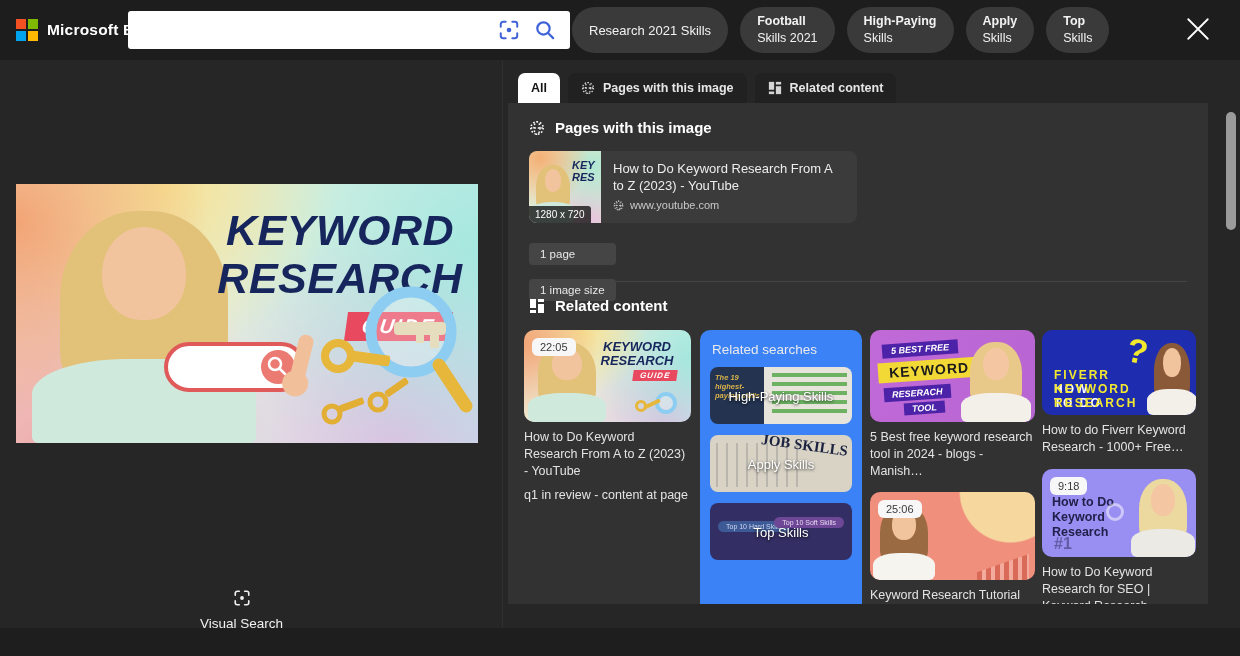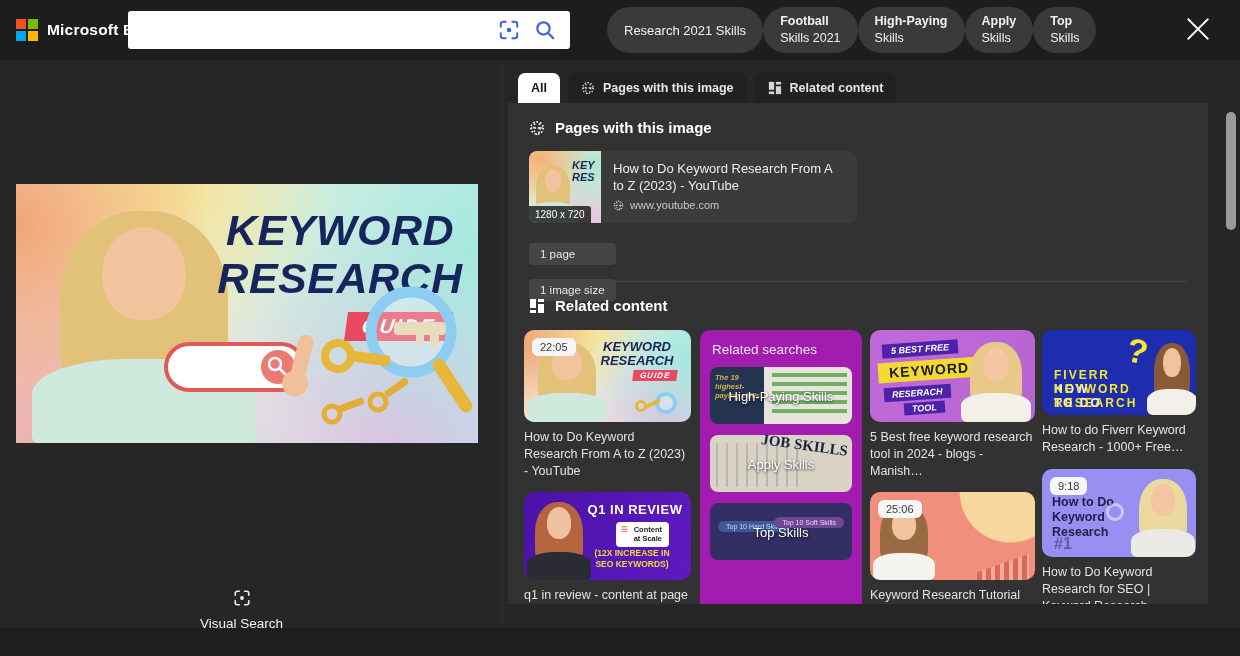--- a/index.html
+++ b/index.html
@@ -10,21 +10,21 @@
   
   .topbar { position:absolute; left:0; top:0; width:1240px; height:60px; background:#1d1d1d; z-index:5; }
   .brand { position:absolute; left:16px; top:0; height:60px; display:flex; align-items:center; gap:9px; cursor:pointer; }
   .mslogo { display:grid; grid-template-columns:10px 10px; grid-template-rows:10px 10px; gap:2px; }
   .mslogo i:nth-child(1){background:#f25022}.mslogo i:nth-child(2){background:#7fba00}
   .mslogo i:nth-child(3){background:#00a4ef}.mslogo i:nth-child(4){background:#ffb900}
   .brand-text { color:#fff; font-size:15.5px; font-weight:600; letter-spacing:.2px; }
   .searchbox { position:absolute; left:128px; top:11px; width:442px; height:38px; background:#fff; border-radius:3px; display:flex; align-items:center; }
   .searchbox input { flex:1; border:0; outline:0; height:100%; padding:0 14px; font-size:14px; background:transparent; }
   .sb-icon { width:22px; height:22px; color:#3f62d9; margin-right:14px; cursor:pointer; flex:0 0 auto; }
-  .pills { position:absolute; left:607px; top:7px; display:flex; }
+  .pills { position:absolute; left:572px; top:7px; display:flex; gap:12px; }
   .pill { background:#3a3a3a; border-radius:24px; min-height:46px; padding:6px 17px; color:#f2f2f2;
           display:flex; flex-direction:column; justify-content:center; cursor:pointer; }
   .pill .l1 { font-size:12.5px; font-weight:700; line-height:17px; white-space:nowrap; }
   .pill .l2 { font-size:12.5px; line-height:17px; white-space:nowrap; }
   .pill .l2:empty { display:none; }
   .pill.single .l1 { font-weight:400; font-size:13px; }
   .closebtn { position:absolute; right:28px; top:16px; width:28px; height:28px; background:transparent; border:0; color:#fff; cursor:pointer; }
 
   
   .vline { position:absolute; left:502px; top:60px; width:1px; height:568px; background:#303030; }
@@ -122,21 +122,21 @@
   .t-bg .bars { position:absolute; right:6px; bottom:0; width:52px; height:26px;
     background:repeating-linear-gradient(90deg,#d96a57 0 5px, rgba(255,255,255,.25) 5px 9px); clip-path:polygon(0 70%,100% 0,100% 100%,0 100%); }
 
   
   .t-seo { height:88px; background:#998ef2; }
   .t-seo .tt { position:absolute; left:10px; top:26px; color:#20204a; font-weight:800; font-size:12.5px; line-height:15px; }
   .t-seo .n1 { position:absolute; left:12px; bottom:4px; color:rgba(32,32,74,.45); font-weight:800; font-size:16px; }
   .t-seo .ring { position:absolute; left:64px; top:34px; width:18px; height:18px; border:3px solid rgba(255,255,255,.5); border-radius:50%; }
 
   
-  .rs-panel { position:absolute; background:#a21caf; border-radius:10px; padding:10px; }
+  .rs-panel { position:absolute; background:#3b82f6; border-radius:10px; padding:10px; }
   .rs-head { color:#eaeaea; font-size:13.5px; margin:2px 0 10px 2px; }
   .rs-tile { position:relative; height:57px; border-radius:8px; overflow:hidden; margin-bottom:11px; cursor:pointer; }
   .rs-label { position:absolute; left:0; right:0; top:50%; transform:translateY(-50%); text-align:center; color:#fff; font-size:13px; text-shadow:0 1px 3px rgba(0,0,0,.85); }
   .rs-fb { background:linear-gradient(100deg,#6a8a3f,#46602d); }
   .rs-fb .b1 { position:absolute; left:6px; top:4px; color:#cfe04a; font-weight:800; font-size:11px; font-style:italic; opacity:.85; }
   .rs-fb .b2 { position:absolute; left:4px; top:14px; color:#b9cf3e; font-weight:800; font-size:26px; font-style:italic; opacity:.6; letter-spacing:2px; }
   .rs-fb .b3 { position:absolute; right:6px; bottom:2px; color:#cfe04a; font-weight:800; font-size:15px; font-style:italic; opacity:.9; }
   .rs-hp { background:linear-gradient(90deg,#233350 0 38%, #e6e4db 38%); }
   .rs-hp .b1 { position:absolute; left:5px; top:6px; width:52px; color:#d9b24a; font-style:italic; font-size:7.5px; line-height:9px; font-weight:700; }
   .rs-hp .bars { position:absolute; left:44%; top:6px; right:5px; bottom:6px;
@@ -349,30 +349,20 @@
             <i class="torso"></i>
           </div>
         <div class="tt"><span>KEYWORD</span><br><span>RESEARCH</span></div>
         <span class="bdg">GUIDE</span>
         <i class="ring"></i>
           <i class="keydot"></i>
           <i class="keybar"></i>
         <span class="dur">22:05</span>
       </div>
       <div class="caption">How to Do Keyword Research From A to Z (2023) - YouTube</div>
-      <div class="thumb t-q1" style="margin-top:12px;">
-        <div class="person" style="left:6px; bottom:0; width:58px; height:78px; --hair:#b4653f; --skin:#f0c2a0; --shirt:#2b2b33;">
-            <i class="hair"></i>
-            <i class="face"></i>
-            <i class="torso"></i>
-          </div>
-        <div class="tt">Q1 IN REVIEW</div>
-        <div class="cas"><span>Content</span><br><span>at Scale</span></div>
-        <div class="yy"><span>(12X INCREASE IN</span><br><span>SEO KEYWORDS)</span></div>
-      </div>
       <div class="caption">q1 in review - content at page</div>
 
     </div>
 
     <div class="rs-panel" style="left:192px; top:227px; width:162px; height:290px;">
       <div class="rs-head">Related searches</div>
       <div class="rs-tile rs-hp">
         <span class="b1">The 19 highest-paying skills</span>
         <i class="bars"></i>
         <span class="rs-label">High-Paying Skills</span>

